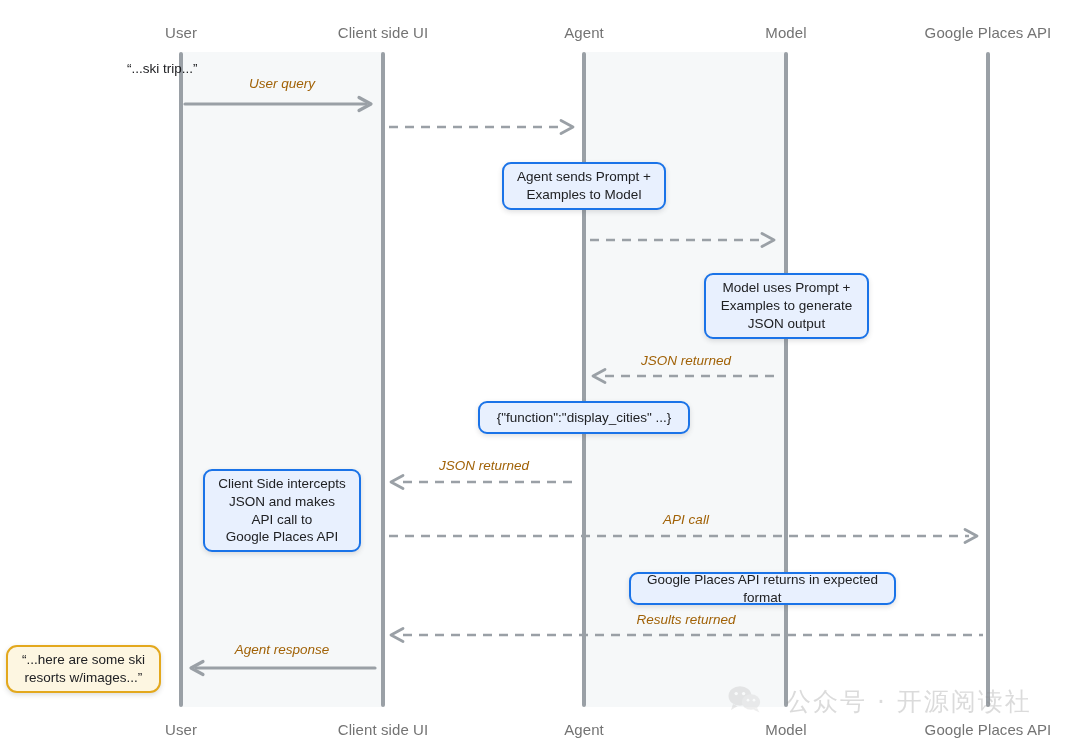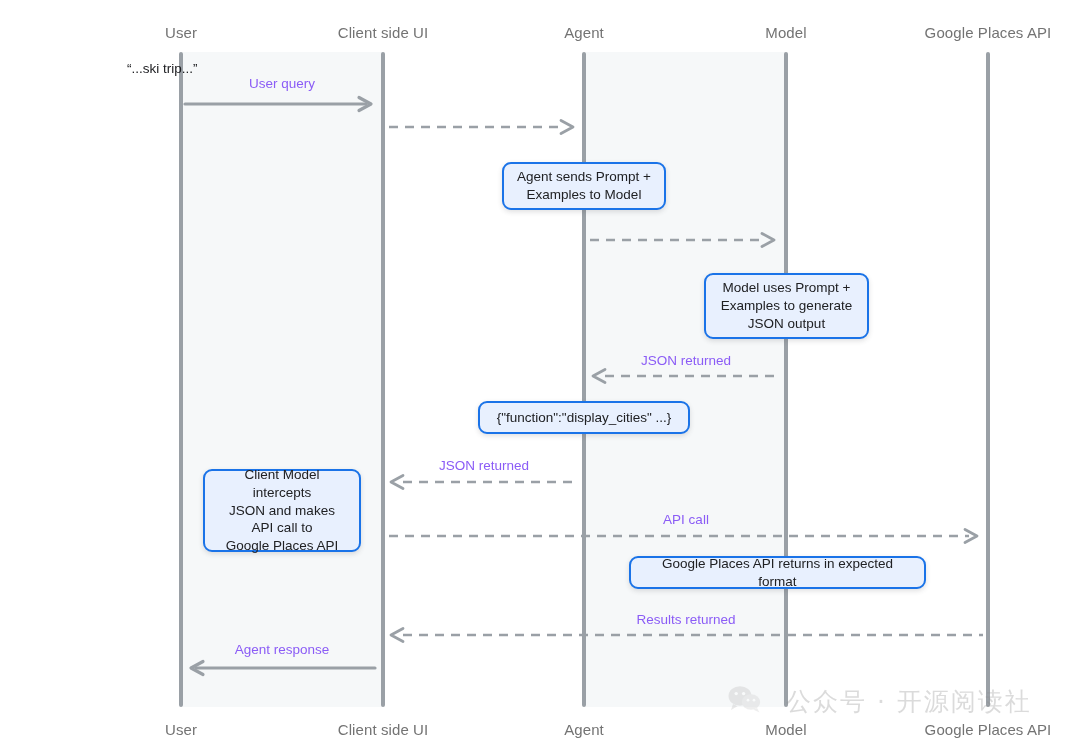--- a/index.html
+++ b/index.html
@@ -34,24 +34,25 @@
     color: #737373;
     text-align: center;
     white-space: nowrap;
     transform: translateX(-50%);
     letter-spacing: .1px;
   }
   
   .msg-label {
     position: absolute;
     font-size: 13.5px;
-    color: #8b5cf6;
+    color: #a16207;
     text-align: center;
     white-space: nowrap;
     transform: translateX(-50%);
+    font-style: italic;
   }
   
   .arrow-svg {
     position: absolute;
     overflow: visible;
   }
   
   .note {
     position: absolute;
     border-radius: 9px;
@@ -157,45 +158,47 @@
   </svg>
 
   <div class="note blue" style="left:478px; top:401px; width:212px; height:33px;">{"function":"display_cities" ...}</div>
 
   <div class="msg-label" style="left:484px; top:458px;">JSON returned</div>
   <svg class="arrow-svg" style="left:389px; top:474px;" width="192" height="16" viewBox="0 0 192 16">
     <line x1="14" y1="8" x2="190" y2="8" stroke="#9aa0a6" stroke-width="2.6" stroke-dasharray="9 7" stroke-linecap="butt"></line>
     <polyline points="14,1.5 2,8 14,14.5" fill="none" stroke="#9aa0a6" stroke-width="2.8" stroke-linecap="round" stroke-linejoin="round"></polyline>
   </svg>
 
-  <div class="note blue" style="left:203px; top:469px; width:158px; height:83px;">Client Model intercepts
+  <div class="note blue" style="left:203px; top:469px; width:158px; height:83px;">Client Side intercepts
 JSON and makes
 API call to
 Google Places API</div>
 
   <div class="msg-label" style="left:686px; top:512px;">API call</div>
   <svg class="arrow-svg" style="left:389px; top:528px;" width="596" height="16" viewBox="0 0 596 16">
     <line x1="0" y1="8" x2="580" y2="8" stroke="#9aa0a6" stroke-width="2.6" stroke-dasharray="9 7" stroke-linecap="butt"></line>
     <polyline points="576,1.5 588,8 576,14.5" fill="none" stroke="#9aa0a6" stroke-width="2.8" stroke-linecap="round" stroke-linejoin="round"></polyline>
   </svg>
 
-  <div class="note blue" style="left:629px; top:556px; width:297px; height:33px;">Google Places API returns in expected format</div>
+  <div class="note blue" style="left:629px; top:572px; width:267px; height:33px;">Google Places API returns in expected format</div>
 
   <div class="msg-label" style="left:686px; top:612px;">Results returned</div>
   <svg class="arrow-svg" style="left:389px; top:627px;" width="596" height="16" viewBox="0 0 596 16">
     <line x1="14" y1="8" x2="594" y2="8" stroke="#9aa0a6" stroke-width="2.6" stroke-dasharray="9 7" stroke-linecap="butt"></line>
     <polyline points="14,1.5 2,8 14,14.5" fill="none" stroke="#9aa0a6" stroke-width="2.8" stroke-linecap="round" stroke-linejoin="round"></polyline>
   </svg>
 
   <div class="msg-label" style="left:282px; top:642px;">Agent response</div>
   <svg class="arrow-svg" style="left:185px; top:660px;" width="192" height="16" viewBox="0 0 192 16">
     <line x1="11" y1="8" x2="190" y2="8" stroke="#9aa0a6" stroke-width="3.2" stroke-linecap="round"></line>
     <polyline points="18,1.5 6,8 18,14.5" fill="none" stroke="#9aa0a6" stroke-width="3.2" stroke-linecap="round" stroke-linejoin="round"></polyline>
   </svg>
 
+  <div class="note yellow" style="left:6px; top:645px; width:155px; height:48px;">“...here are some ski
+resorts w/images...”</div>
 
   <div id="watermark" style="left:728px; top:685px;">
     <svg class="wechat-icon" width="34" height="28" viewBox="0 0 34 28">
       <ellipse cx="12" cy="11" rx="11.5" ry="9.8" fill="#b9b9b9"></ellipse>
       <path d="M5 19 L3 25 L9.5 21.2 Z" fill="#b9b9b9"></path>
       <circle cx="8.2" cy="8.6" r="1.7" fill="#ffffff"></circle>
       <circle cx="15.6" cy="8.6" r="1.7" fill="#ffffff"></circle>
       <ellipse cx="23" cy="17" rx="9.2" ry="7.8" fill="#c9c9c9"></ellipse>
       <path d="M29 23 L31.5 27.5 L25.5 24.8 Z" fill="#c9c9c9"></path>
       <circle cx="20" cy="15.2" r="1.35" fill="#ffffff"></circle>

